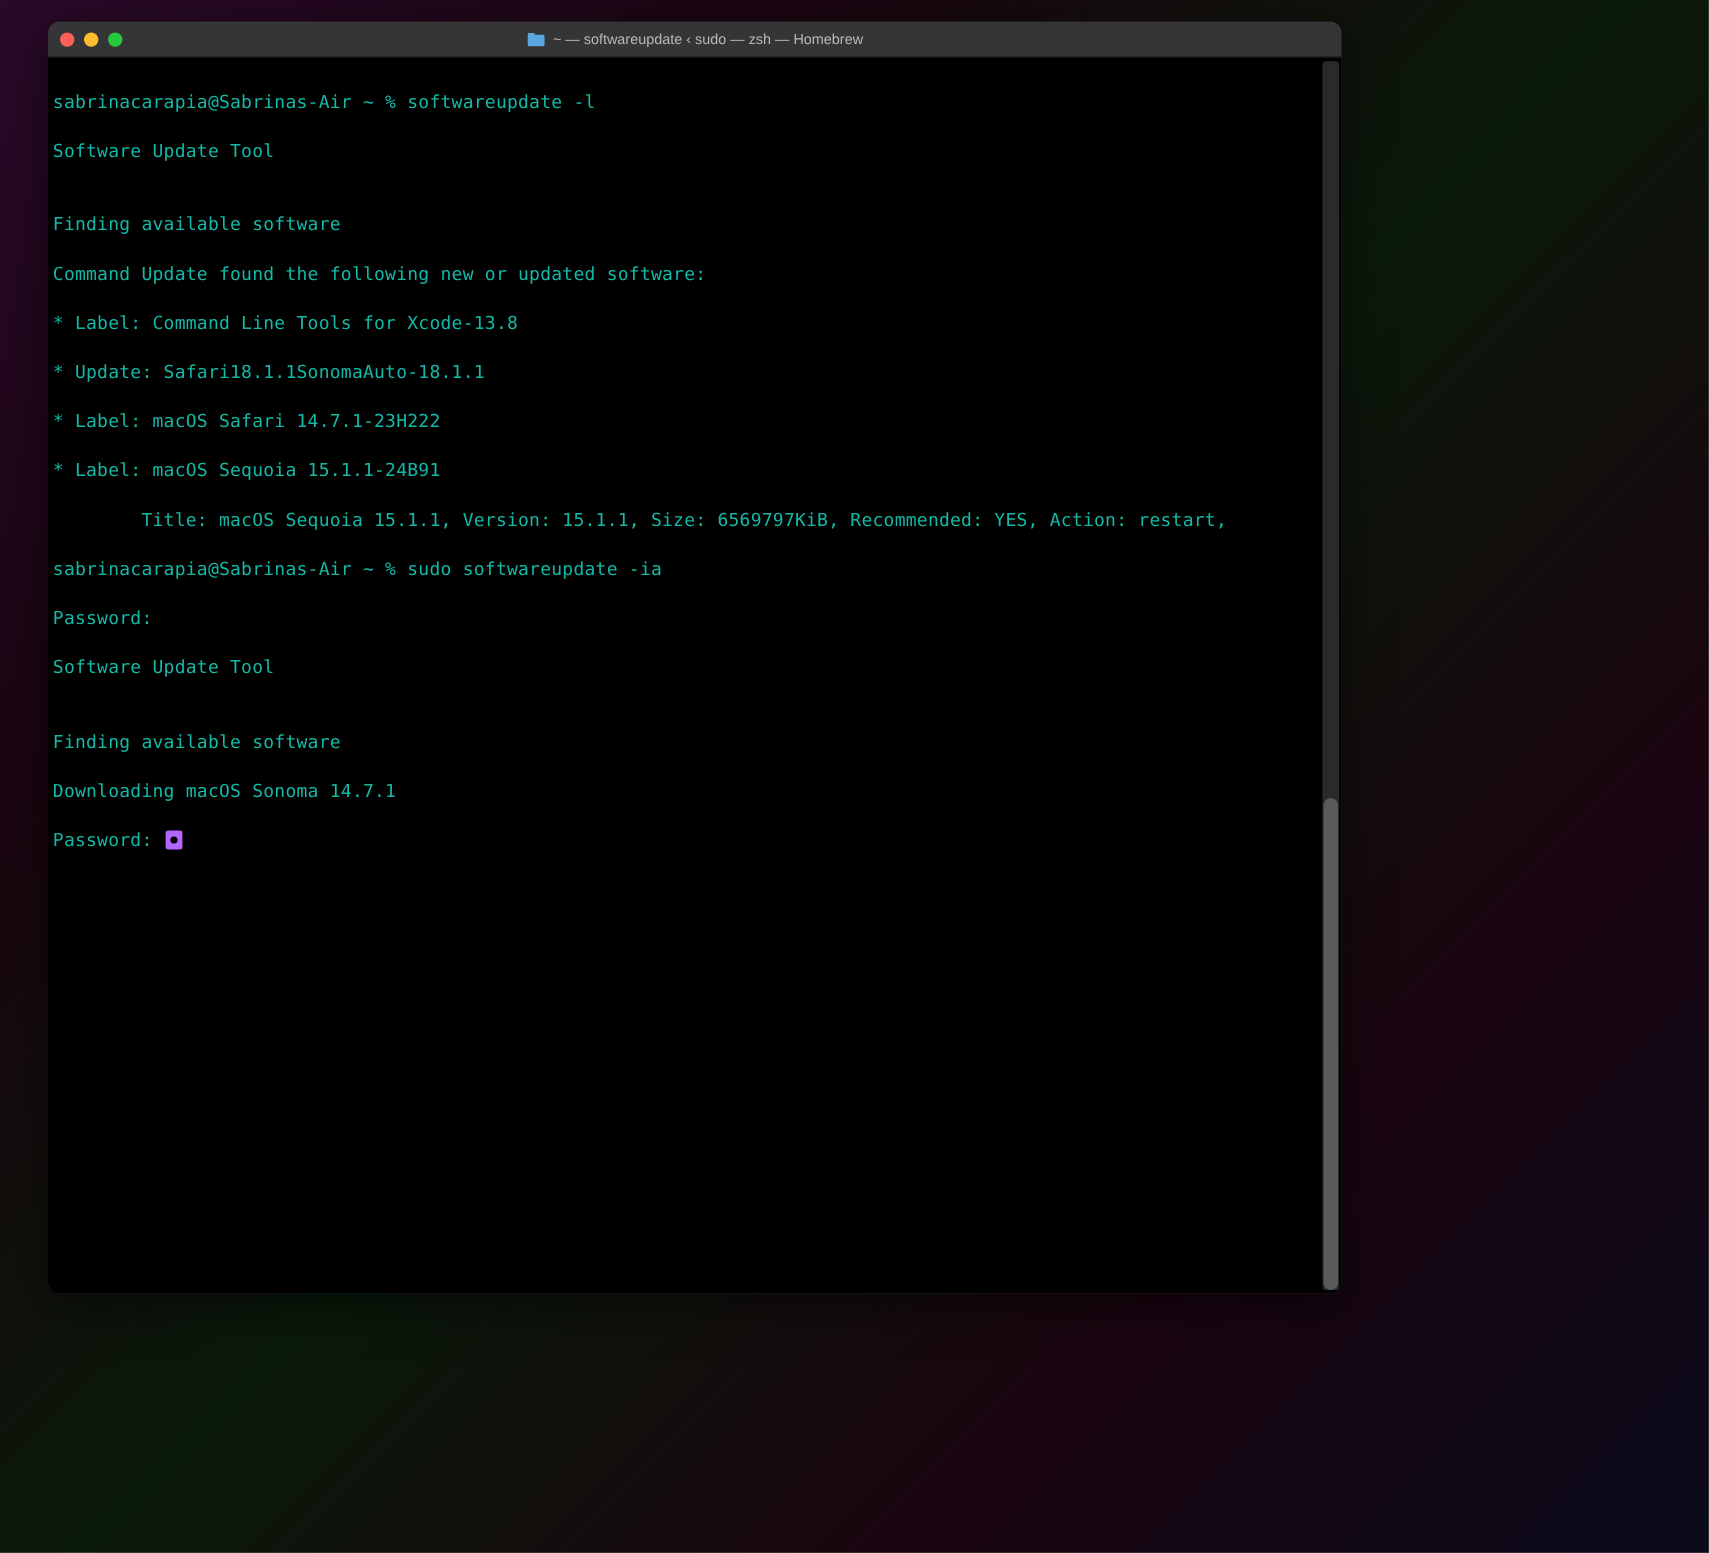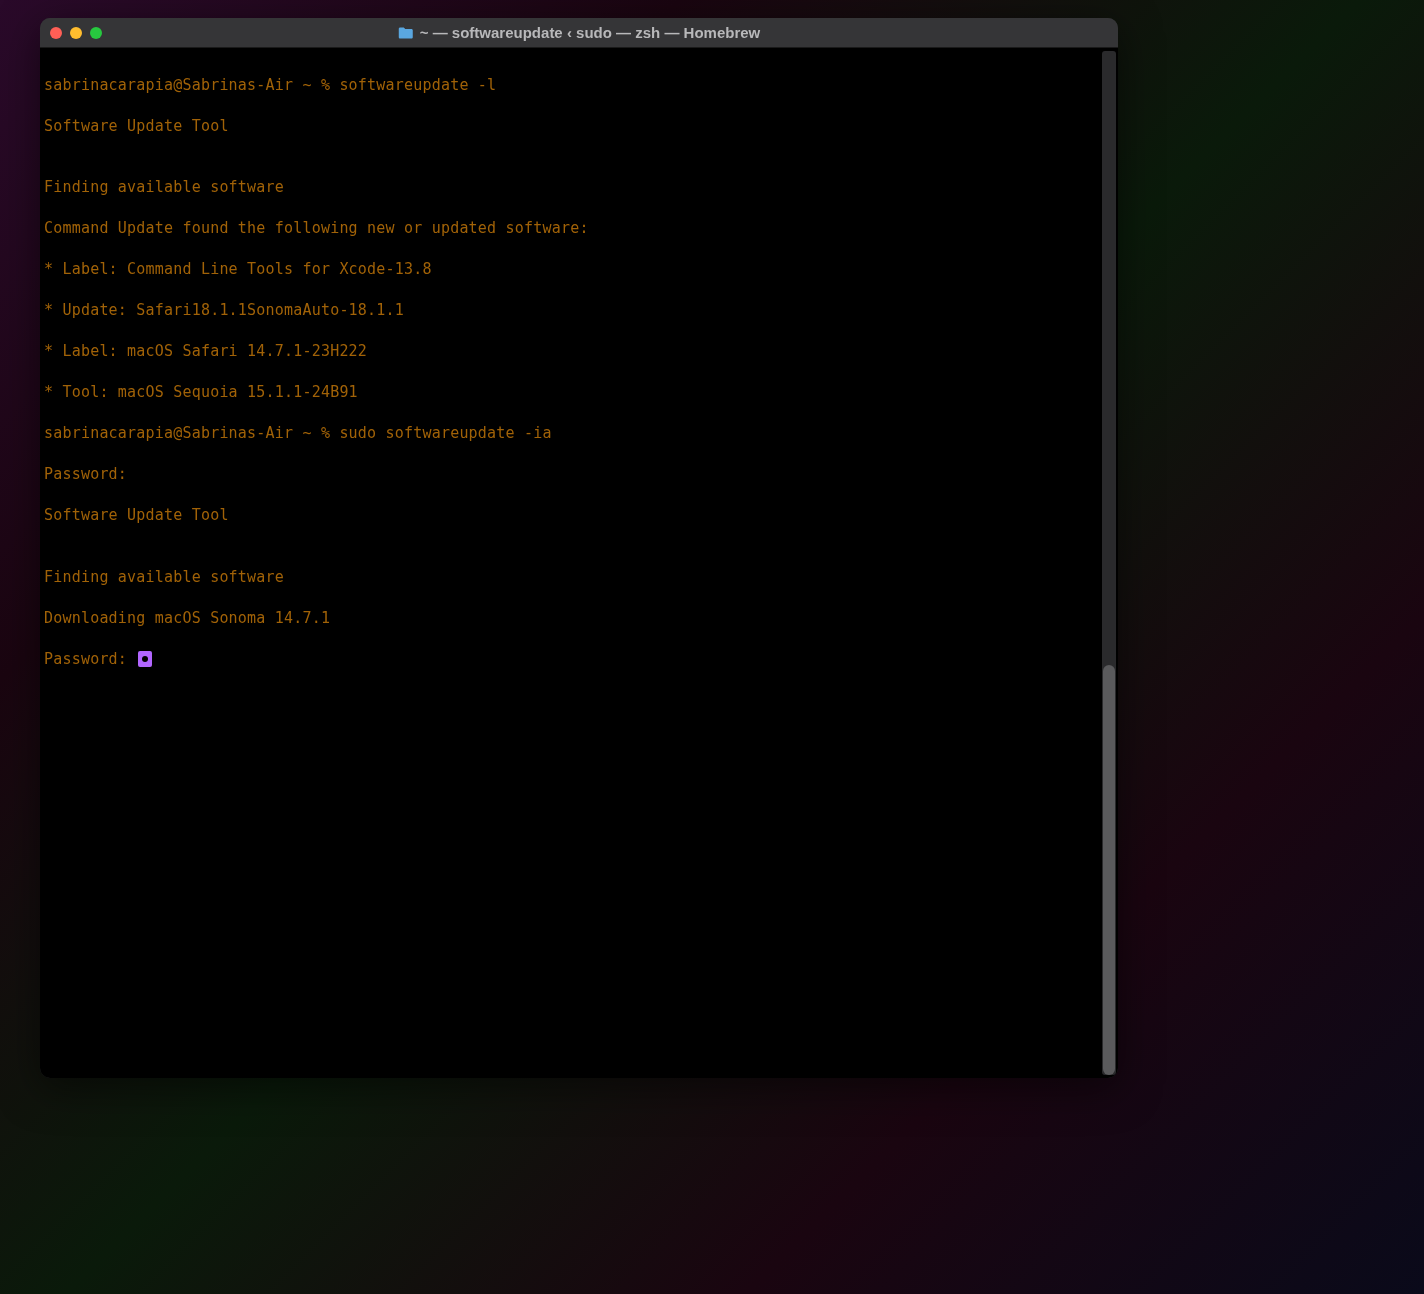--- a/index.html
+++ b/index.html
@@ -55,36 +55,36 @@
 
     .title-center {
       position: absolute;
       left: 50%;
       transform: translateX(-50%);
       display: flex;
       align-items: center;
       gap: 6px;
       color: #b8b8ba;
       font-family: -apple-system, BlinkMacSystemFont, "Helvetica Neue", sans-serif;
-      font-size: 15px;
-      font-weight: 700;
+      font-size: 12px;
+      font-weight: 400;
     }
 
     .folder-icon {
       display: inline-flex;
       align-items: center;
     }
 
     .terminal-body {
       flex: 1;
       background: #000000;
       padding: 6px 4px;
       font-size: 15px;
       line-height: 20.5px;
-      color: #a16207;
+      color: #14b8a6;
       white-space: pre;
       letter-spacing: 0.2px;
       position: relative;
       overflow: hidden;
     }
 
     .term-line {
       display: block;
     }
 
@@ -153,21 +153,22 @@
 
   <div class="terminal-body">
 <span class="term-line">sabrinacarapia@Sabrinas-Air ~ % softwareupdate -l</span>
 <span class="term-line">Software Update Tool</span>
 <span class="term-line"></span>
 <span class="term-line">Finding available software</span>
 <span class="term-line">Command Update found the following new or updated software:</span>
 <span class="term-line">* Label: Command Line Tools for Xcode-13.8</span>
 <span class="term-line">* Update: Safari18.1.1SonomaAuto-18.1.1</span>
 <span class="term-line">* Label: macOS Safari 14.7.1-23H222</span>
-<span class="term-line">* Tool: macOS Sequoia 15.1.1-24B91</span>
+<span class="term-line">* Label: macOS Sequoia 15.1.1-24B91</span>
+<span class="term-line">        Title: macOS Sequoia 15.1.1, Version: 15.1.1, Size: 6569797KiB, Recommended: YES, Action: restart,</span>
 <span class="term-line">sabrinacarapia@Sabrinas-Air ~ % sudo softwareupdate -ia</span>
 <span class="term-line">Password:</span>
 <span class="term-line">Software Update Tool</span>
 <span class="term-line"></span>
 <span class="term-line">Finding available software</span>
 <span class="term-line">Downloading macOS Sonoma 14.7.1</span>
 <span class="term-line"><span>Password: </span><span class="key-icon"></span></span>
     <div class="scrollbar">
       <div class="scrollbar-thumb"></div>
     </div>

